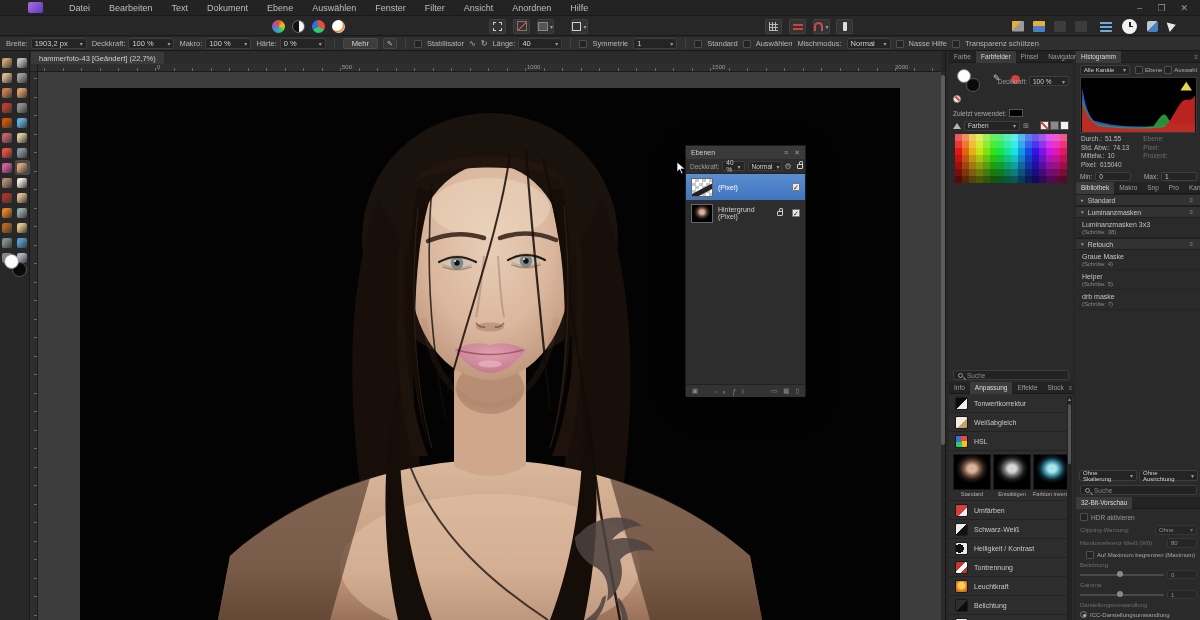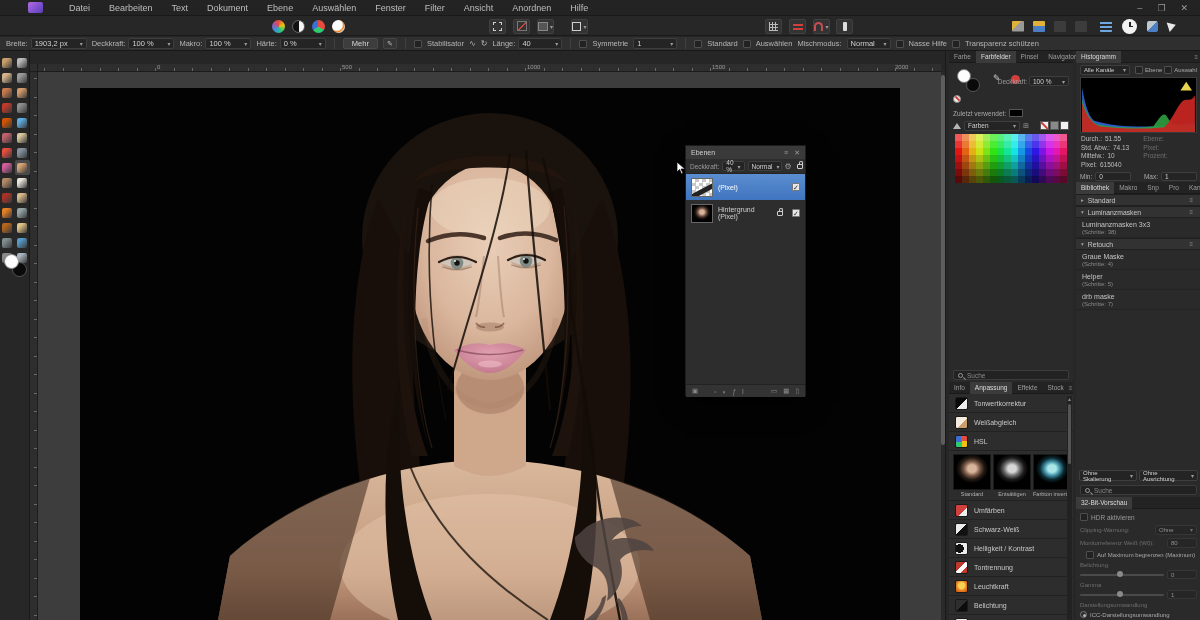--- a/index.html
+++ b/index.html
@@ -377,20 +377,23 @@
         <div class="tool-cell">
           <div class="tool-chip" style="background: linear-gradient(135deg, rgb(170, 180, 190) 30%, rgb(58, 58, 58));"></div>
         </div>
       </div>
     <div id="color-well">
       <div id="cw-back"></div>
       <div id="cw-front"></div>
     </div>
   </div>
 
+  <div id="doc-tabbar">
+    <div id="doc-tab">hammerfoto-43 [Geändert] (22,7%)</div>
+  </div>
   <div id="ruler-corner"></div>
   <div id="ruler-top">
       <span class="rmark" style="left: 119px;">0</span>
       <span class="rmark" style="left: 304px;">500</span>
       <span class="rmark" style="left: 489px;">1000</span>
       <span class="rmark" style="left: 674px;">1500</span>
       <span class="rmark" style="left: 857px;">2000</span>
       <span class="rtick" style="left: 6px;"></span>
       <span class="rtick" style="left: 24.5px;"></span>
       <span class="rtick" style="left: 43px;"></span>

